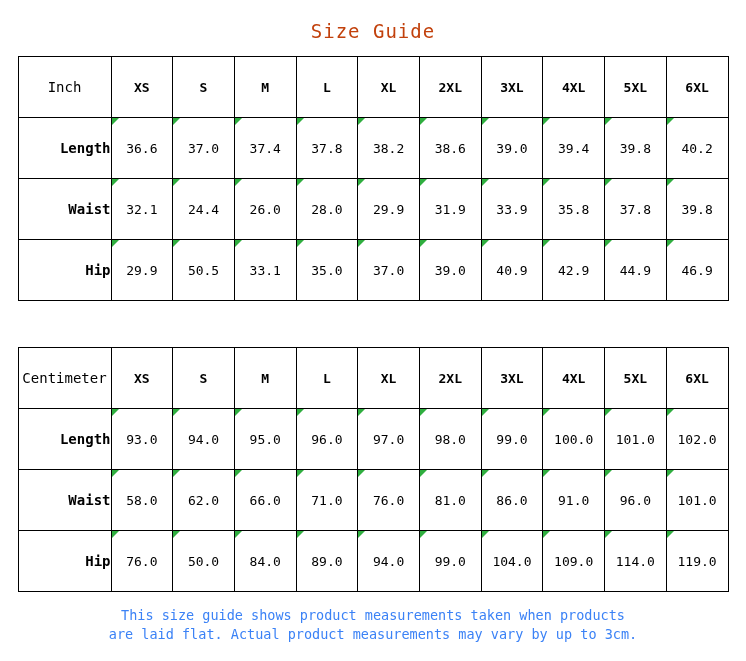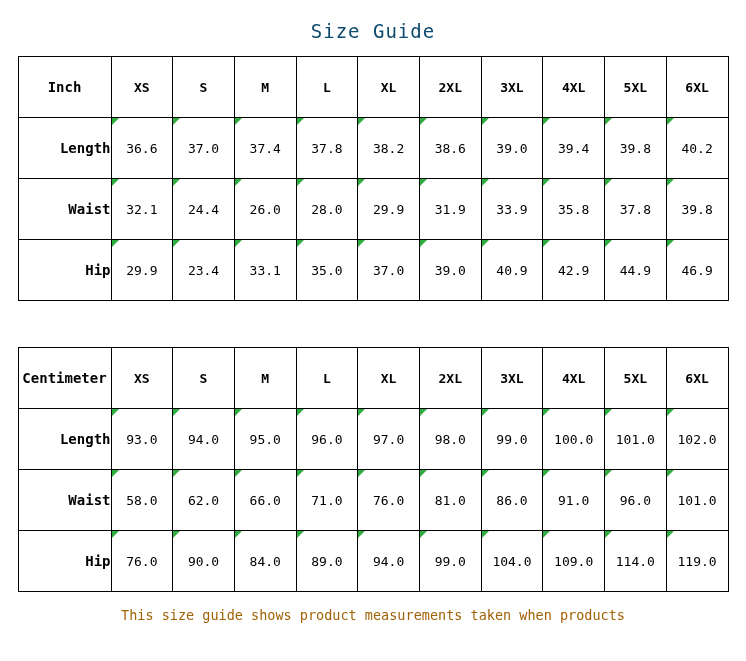--- a/index.html
+++ b/index.html
@@ -19,21 +19,21 @@
     width: 746px;
     height: 661px;
     background: #ffffff;
     box-sizing: border-box;
   }
   .title {
     text-align: center;
     font-family: "DejaVu Sans Mono", monospace;
     font-size: 19px;
     letter-spacing: 1px;
-    color: #0c4a6e;
+    color: #c2410c;
     padding-top: 20px;
     padding-bottom: 14px;
   }
   table.size-table {
     border-collapse: collapse;
     width: 711px;
     margin: 0 auto;
     table-layout: fixed;
   }
   table.size-table td,
@@ -53,21 +53,21 @@
     font-weight: bold;
     font-size: 13px;
   }
   table.size-table .rowhead {
     font-weight: bold;
     font-size: 14px;
     width: 92px;
     text-align: right;
   }
   table.size-table th.unit-head {
-    font-weight: bold;
+    font-weight: normal;
     font-size: 14px;
     width: 92px;
   }
   
   td.data::before {
     content: "";
     position: absolute;
     top: 0;
     left: 0;
     width: 0;
@@ -76,21 +76,21 @@
     border-right: 7px solid transparent;
   }
   .spacer {
     height: 46px;
   }
   .footnote {
     text-align: center;
     font-family: "DejaVu Sans Mono", monospace;
     font-size: 13.5px;
     line-height: 19px;
-    color: #a16207;
+    color: #3b82f6;
     padding-top: 14px;
   }
   .footnote div {
     white-space: nowrap;
   }
 </style>
 </head>
 <body>
 
 <div class="page">
@@ -134,21 +134,21 @@
         <td class="data">29.9</td>
         <td class="data">31.9</td>
         <td class="data">33.9</td>
         <td class="data">35.8</td>
         <td class="data">37.8</td>
         <td class="data">39.8</td>
       </tr>
       <tr>
         <td class="rowhead">Hip</td>
         <td class="data">29.9</td>
-        <td class="data">23.4</td>
+        <td class="data">50.5</td>
         <td class="data">33.1</td>
         <td class="data">35.0</td>
         <td class="data">37.0</td>
         <td class="data">39.0</td>
         <td class="data">40.9</td>
         <td class="data">42.9</td>
         <td class="data">44.9</td>
         <td class="data">46.9</td>
       </tr>
     </tbody>
@@ -193,30 +193,31 @@
         <td class="data">76.0</td>
         <td class="data">81.0</td>
         <td class="data">86.0</td>
         <td class="data">91.0</td>
         <td class="data">96.0</td>
         <td class="data">101.0</td>
       </tr>
       <tr>
         <td class="rowhead">Hip</td>
         <td class="data">76.0</td>
-        <td class="data">90.0</td>
+        <td class="data">50.0</td>
         <td class="data">84.0</td>
         <td class="data">89.0</td>
         <td class="data">94.0</td>
         <td class="data">99.0</td>
         <td class="data">104.0</td>
         <td class="data">109.0</td>
         <td class="data">114.0</td>
         <td class="data">119.0</td>
       </tr>
     </tbody>
   </table>
 
   <div class="footnote">
     <div>This size guide shows product measurements taken when products</div>
+    <div>are laid flat. Actual product measurements may vary by up to 3cm.</div>
   </div>
 
 </div>
 
 </body></html>

